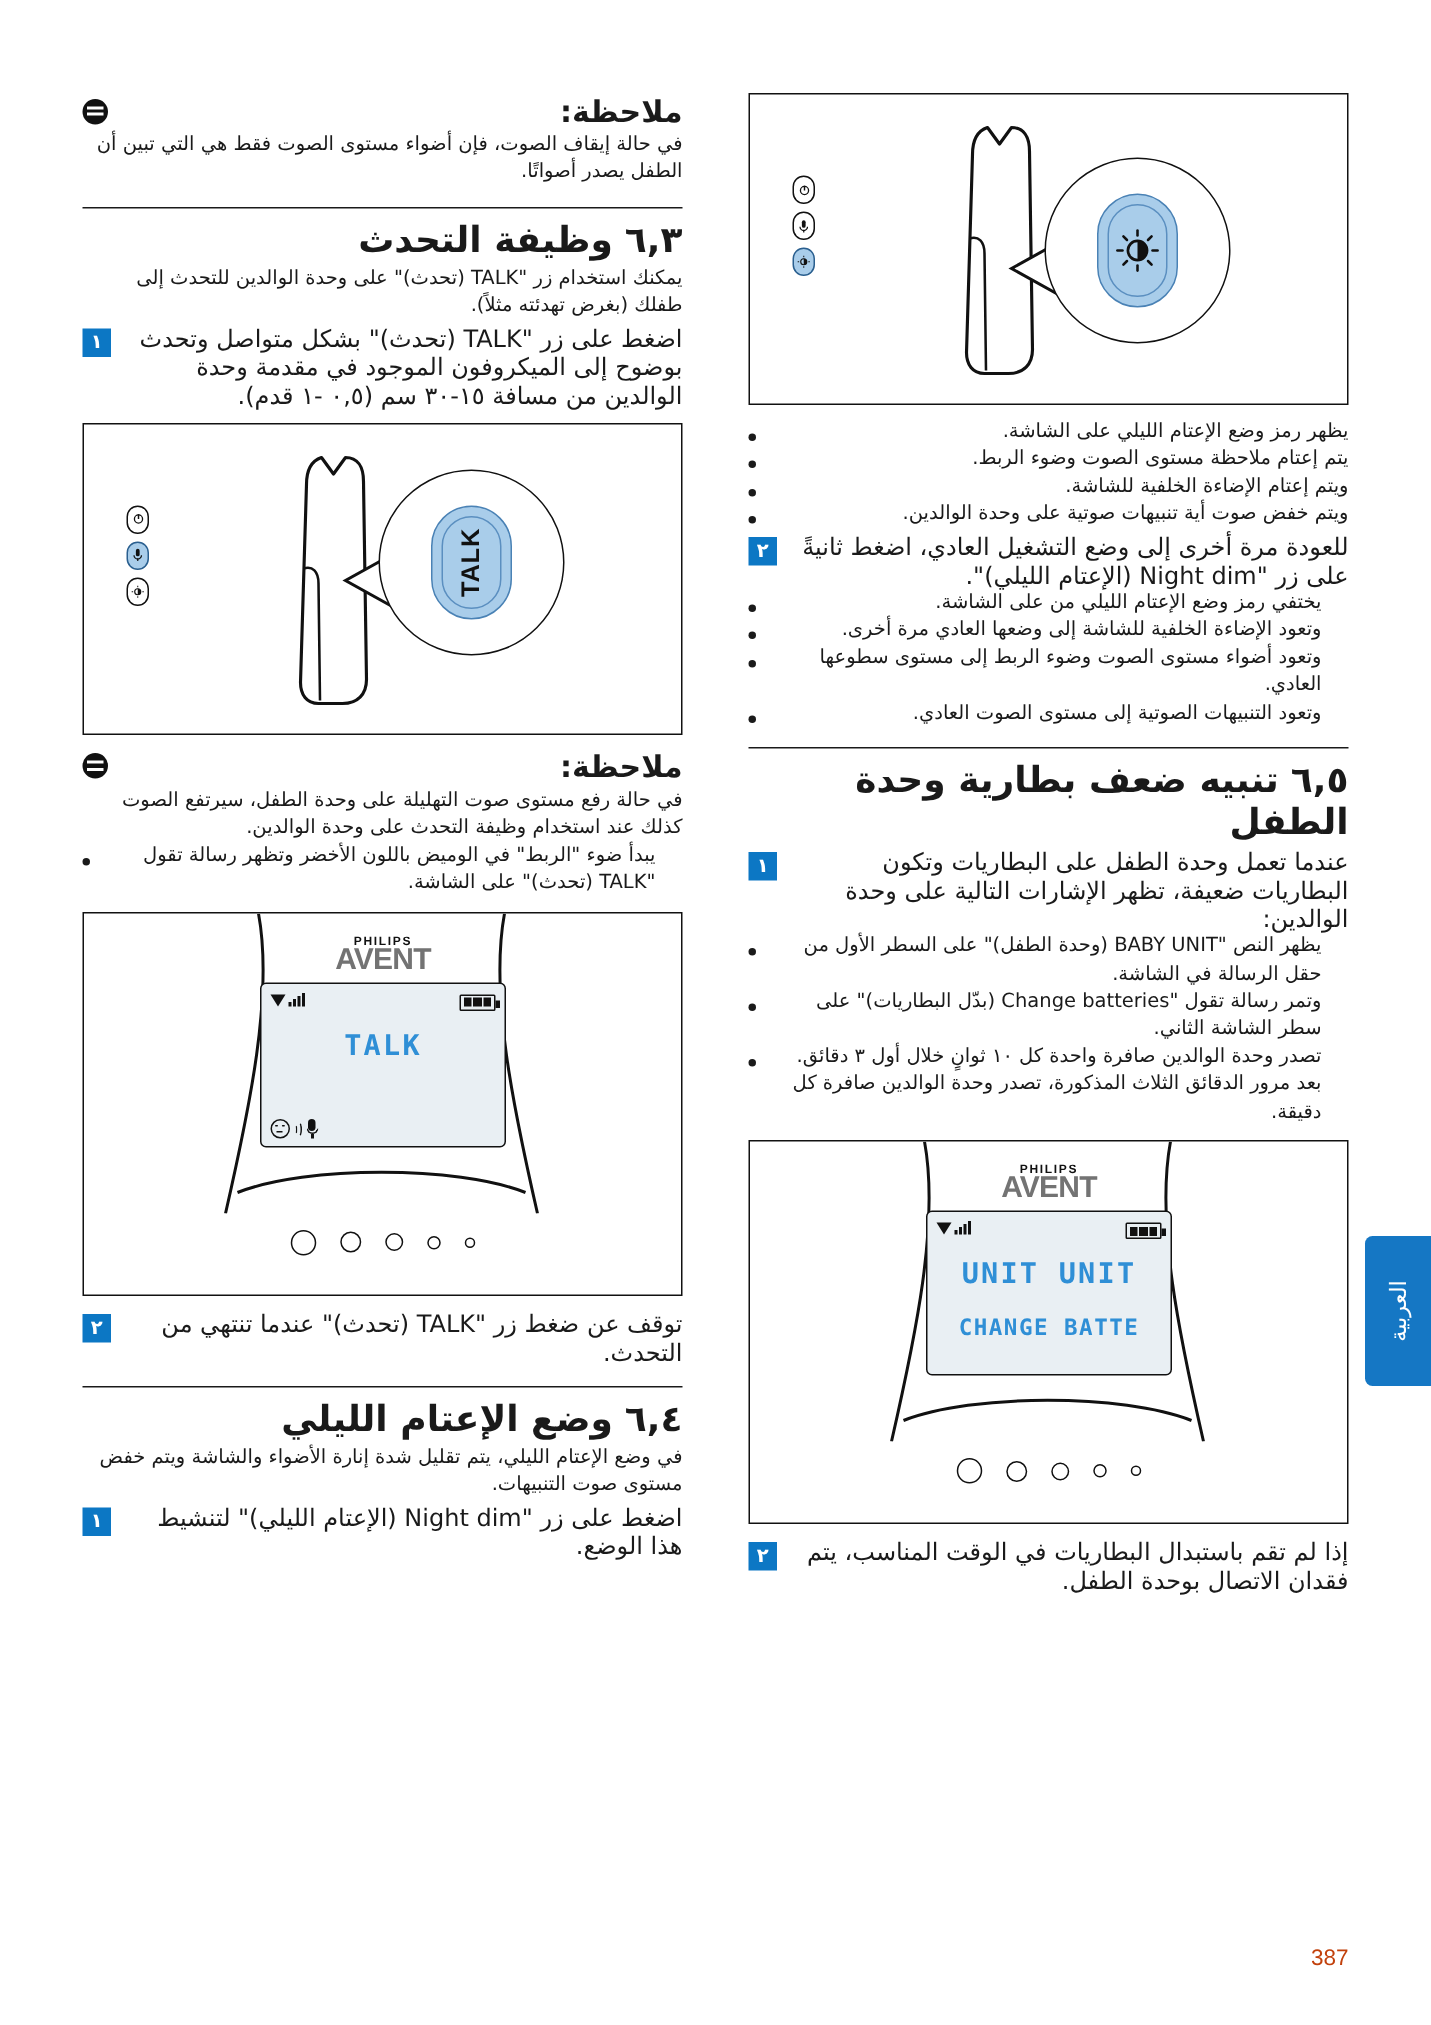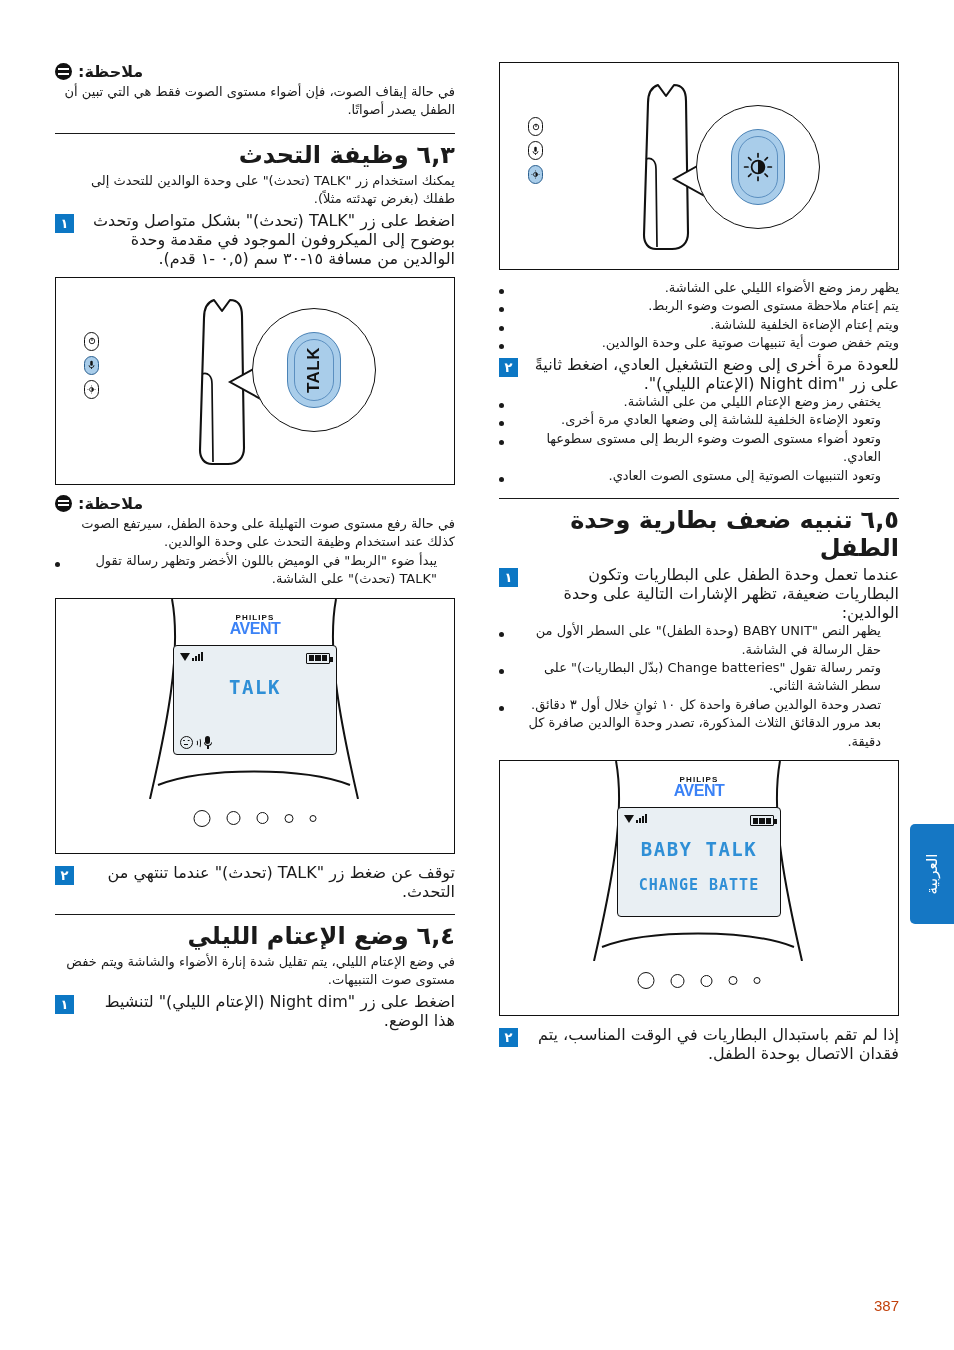--- a/index.html
+++ b/index.html
@@ -23,24 +23,24 @@
     top: 62px; left: 55px; right: 55px;
     height: 1180px;
     display: flex;
     flex-direction: row-reverse;
     gap: 44px;
   }
   .col { width: 400px; position: relative; }
 
   
   .note-head {
-    font-size: 16px; font-weight: bold;
+    font-size: 20px; font-weight: bold;
     text-align: right; margin: 0 0 2px 0;
     display: flex; flex-direction: row-reverse;
-    align-items: center; justify-content: flex-start; gap: 6px;
+    align-items: center; justify-content: space-between; gap: 6px;
   }
   .note-icon {
     width: 17px; height: 17px; border-radius: 50%;
     background: #111; position: relative; flex: none;
     display: inline-block;
   }
   .note-icon::before, .note-icon::after {
     content: ""; position: absolute; left: 3px; right: 3px;
     height: 2px; background: #fff;
   }
@@ -113,22 +113,22 @@
   .unit { position: absolute; inset: 0; }
   .brand {
     position: absolute; top: 14px; left: 0; right: 0;
     text-align: center; direction: ltr;
   }
   .brand .philips {
     font-size: 8px; font-weight: bold; letter-spacing: 1.1px;
     color: #111; font-family: "Liberation Sans", sans-serif;
   }
   .brand .avent {
-    font-size: 16px; font-weight: bold; letter-spacing: -0.5px;
-    color: #3b82f6; line-height: 0.95; margin-top: -1px;
+    font-size: 20px; font-weight: bold; letter-spacing: -0.5px;
+    color: #737373; line-height: 0.95; margin-top: -1px;
     font-family: "Liberation Sans", sans-serif;
   }
   .lcd {
     position: absolute;
     top: 46px; left: 50%; transform: translateX(-50%);
     width: 164px; height: 110px;
     border: 1.6px solid #111; border-radius: 4px;
     background: #e9eff3;
     direction: ltr;
   }
@@ -475,21 +475,21 @@
                 </svg>
               </div>
             </div>
           </div>
         </div>
       </div>
 
       <ul class="bullets">
         <li class="body">
             <span class="dot"></span>
-            <span class="btxt">يظهر رمز وضع الأضواء الليلي على الشاشة.</span>
+            <span class="btxt">يظهر رمز وضع الإعتام الليلي على الشاشة.</span>
           </li>
         <li class="body">
             <span class="dot"></span>
             <span class="btxt">يتم إعتام ملاحظة مستوى الصوت وضوء الربط.</span>
           </li>
         <li class="body">
             <span class="dot"></span>
             <span class="btxt">ويتم إعتام الإضاءة الخلفية للشاشة.</span>
           </li>
         <li class="body">
@@ -568,21 +568,21 @@
                 <i class="bar" style="height:7px"></i>
                 <i class="bar" style="height:9px"></i>
               </span>
               <span class="batt">
                   <i></i>
                   <i></i>
                   <i></i>
                 </span>
             </div>
             <div class="lcd-msg">
-              <span class="l1">BABY TALK</span>
+              <span class="l1">UNIT UNIT</span>
               <span class="l2">CHANGE BATTE</span>
             </div>
           </div>
           <div class="buttons-row">
             <i style="width:7px;height:7px"></i>
             <i style="width:9px;height:9px"></i>
             <i style="width:12px;height:12px"></i>
             <i style="width:14px;height:14px"></i>
             <i style="width:17px;height:17px"></i>
           </div>

